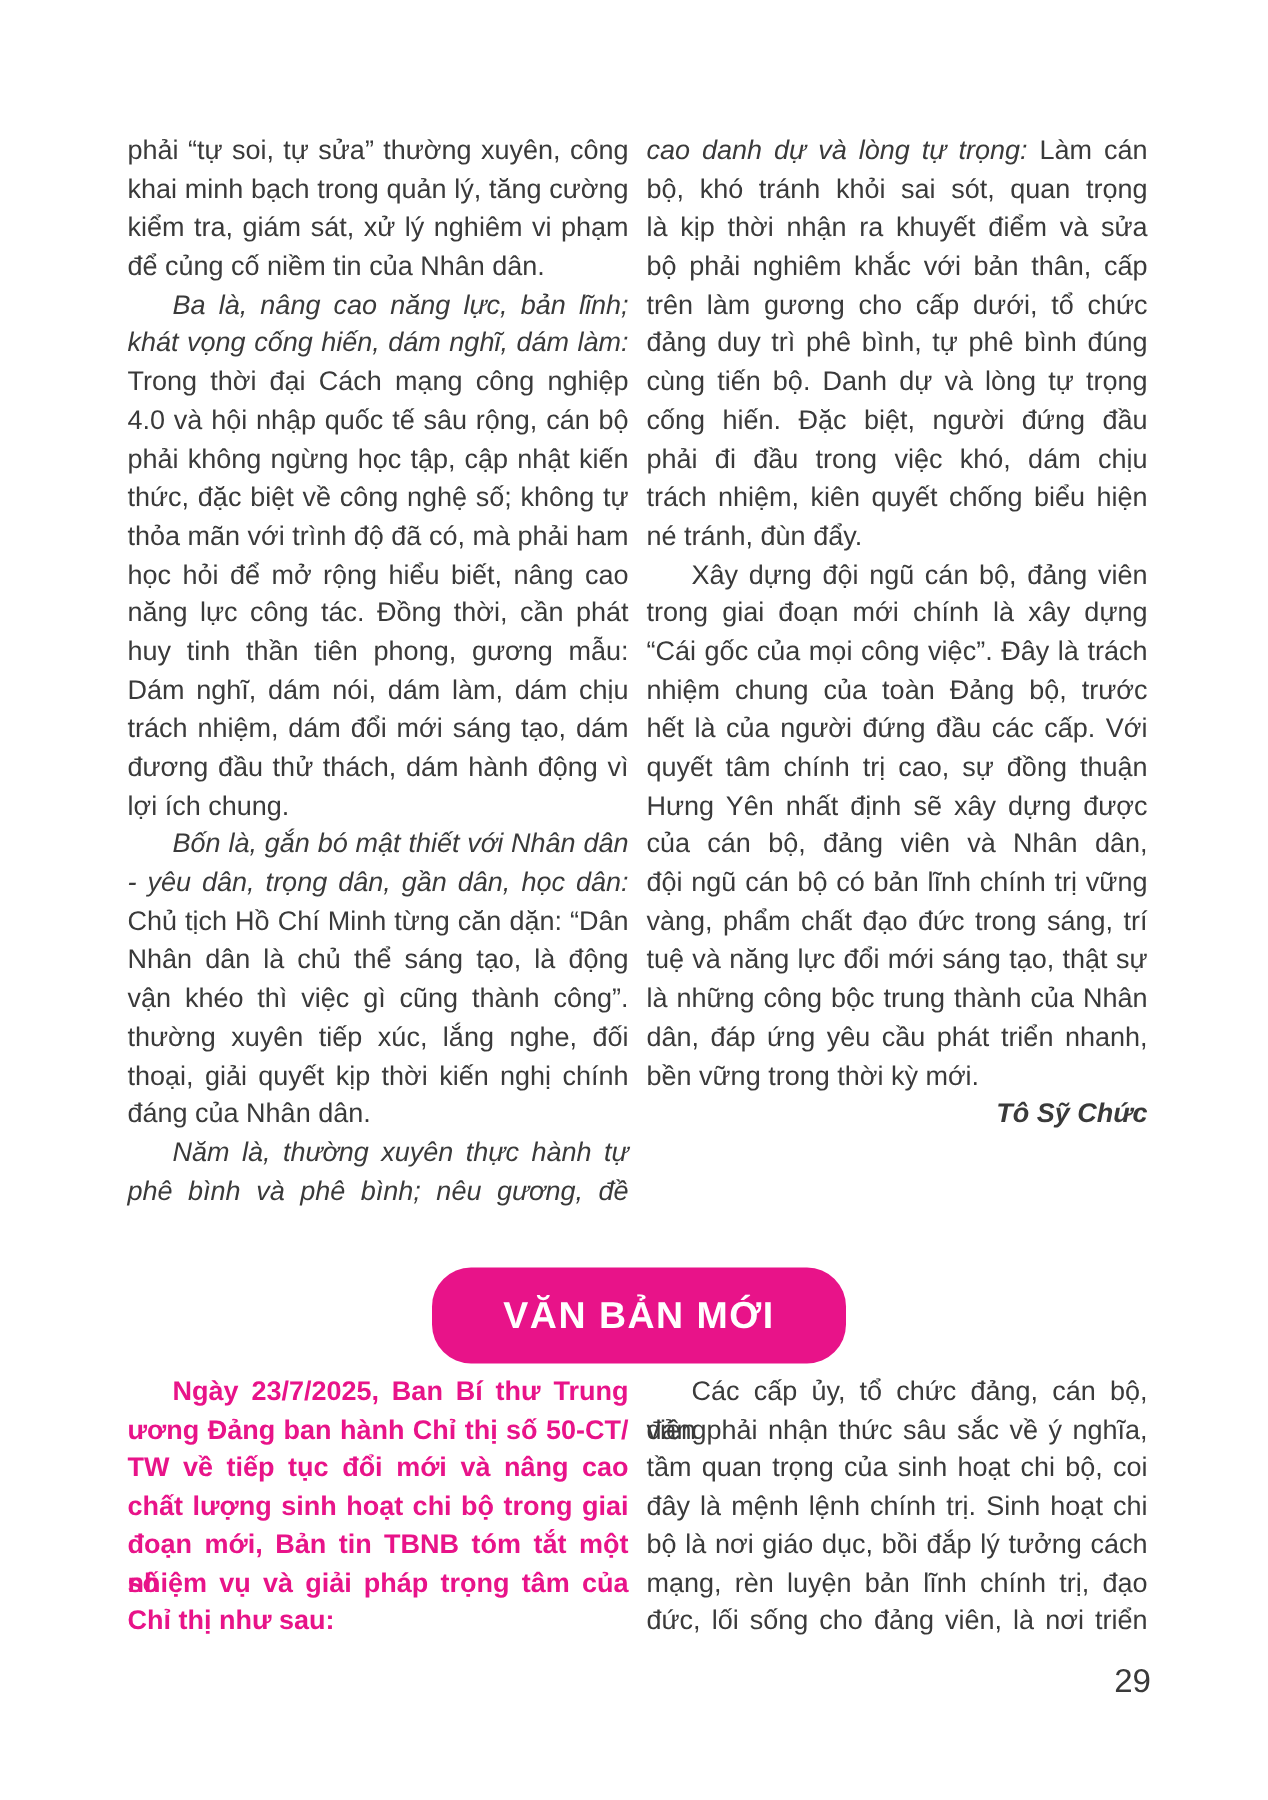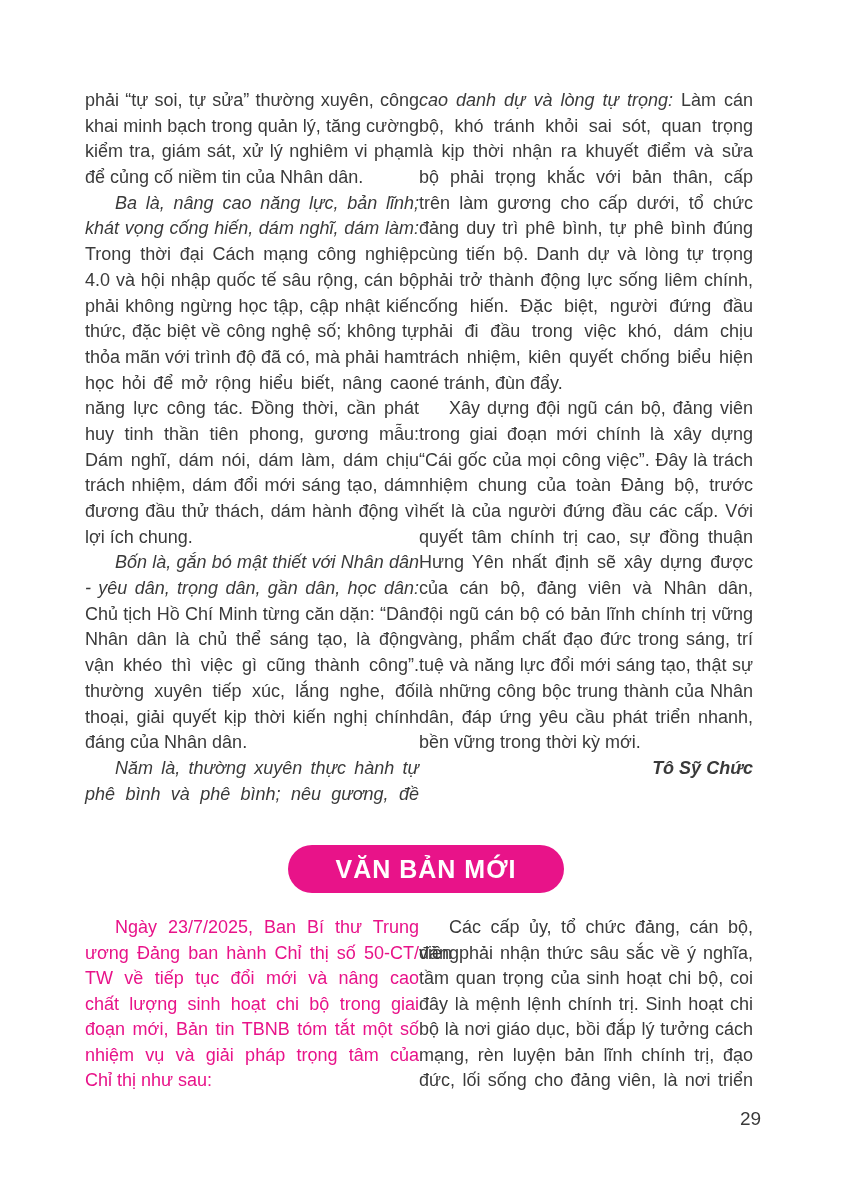--- a/index.html
+++ b/index.html
@@ -2,46 +2,46 @@
 <html><head>
 <meta charset="utf-8">
 <style>
   html,body{margin:0;padding:0;background:#fff;}
   body{
     width:845px;height:1200px;position:relative;overflow:hidden;
     font-family:"Liberation Sans","DejaVu Sans",sans-serif;
     color:var(--body,#3a3a3a);
   }
   .content{position:absolute;left:85px;top:88px;width:680px;}
-  .cols{display:flex;}
+  .cols{display:flex;gap:12px;}
   .col{width:334px;}
   .line{
     height:25.7px;line-height:25.7px;font-size:18px;
     text-align:justify;text-align-last:justify;
     white-space:normal;overflow:visible;
   }
   .bottom .line{height:25.5px;line-height:25.5px;}
   .line.end{text-align-last:left;}
   .line.ind{text-indent:30px;}
   .line.ar{text-align-last:right;}
   .line.b{font-weight:bold;}
   .it{font-style:italic;}
-  .pinkcol .line{color:var(--pink,#e81389);font-weight:normal;}
+  .pinkcol .line{color:var(--pink,#e81389);font-weight:bold;}
   .banner{
-    position:absolute;left:288px;top:845px;width:276px;height:48px;
+    position:absolute;left:288px;top:845px;width:276px;height:64px;
     background:var(--pink,#e81389);border-radius:26px;
     display:flex;align-items:center;justify-content:center;
   }
   .banner span{
     color:#fff;font-size:25px;font-weight:bold;letter-spacing:1px;
   }
   .bottom{position:absolute;left:85px;top:915px;width:680px;}
   .pageno{
     position:absolute;left:740px;top:1108px;width:30px;
-    font-size:19px;color:var(--body,#3a3a3a);text-align:left;
+    font-size:22px;color:var(--body,#3a3a3a);text-align:center;
   }
 </style>
 </head>
 <body style="--pink: #e81389; --body: #3a3a3a;">
 
 <div class="content">
   <div class="cols">
     <div class="col" id="top-left">
         <div class="line"><span>phải “tự soi, tự sửa” thường xuyên, công</span></div>
         <div class="line"><span>khai minh bạch trong quản lý, tăng cường</span></div>
@@ -69,25 +69,24 @@
         <div class="line"><span>thường xuyên tiếp xúc, lắng nghe, đối</span></div>
         <div class="line"><span>thoại, giải quyết kịp thời kiến nghị chính</span></div>
         <div class="line end"><span>đáng của Nhân dân.</span></div>
         <div class="line ind"><span class="it">Năm là, thường xuyên thực hành tự</span></div>
         <div class="line"><span class="it">phê bình và phê bình; nêu gương, đề</span></div>
       </div>
     <div class="col" id="top-right">
         <div class="line"><span class="it">cao danh dự và lòng tự trọng:</span><span> Làm cán</span></div>
         <div class="line"><span>bộ, khó tránh khỏi sai sót, quan trọng</span></div>
         <div class="line"><span>là kịp thời nhận ra khuyết điểm và sửa</span></div>
-        <div class="line"><span>bộ phải trọng khắc với bản thân, cấp</span></div>
+        <div class="line"><span>bộ phải nghiêm khắc với bản thân, cấp</span></div>
         <div class="line"><span>trên làm gương cho cấp dưới, tổ chức</span></div>
         <div class="line"><span>đảng duy trì phê bình, tự phê bình đúng</span></div>
         <div class="line"><span>cùng tiến bộ. Danh dự và lòng tự trọng</span></div>
-        <div class="line"><span>phải trở thành động lực sống liêm chính,</span></div>
         <div class="line"><span>cống hiến. Đặc biệt, người đứng đầu</span></div>
         <div class="line"><span>phải đi đầu trong việc khó, dám chịu</span></div>
         <div class="line"><span>trách nhiệm, kiên quyết chống biểu hiện</span></div>
         <div class="line end"><span>né tránh, đùn đẩy.</span></div>
         <div class="line ind"><span>Xây dựng đội ngũ cán bộ, đảng viên</span></div>
         <div class="line"><span>trong giai đoạn mới chính là xây dựng</span></div>
         <div class="line"><span>“Cái gốc của mọi công việc”. Đây là trách</span></div>
         <div class="line"><span>nhiệm chung của toàn Đảng bộ, trước</span></div>
         <div class="line"><span>hết là của người đứng đầu các cấp. Với</span></div>
         <div class="line"><span>quyết tâm chính trị cao, sự đồng thuận</span></div>

